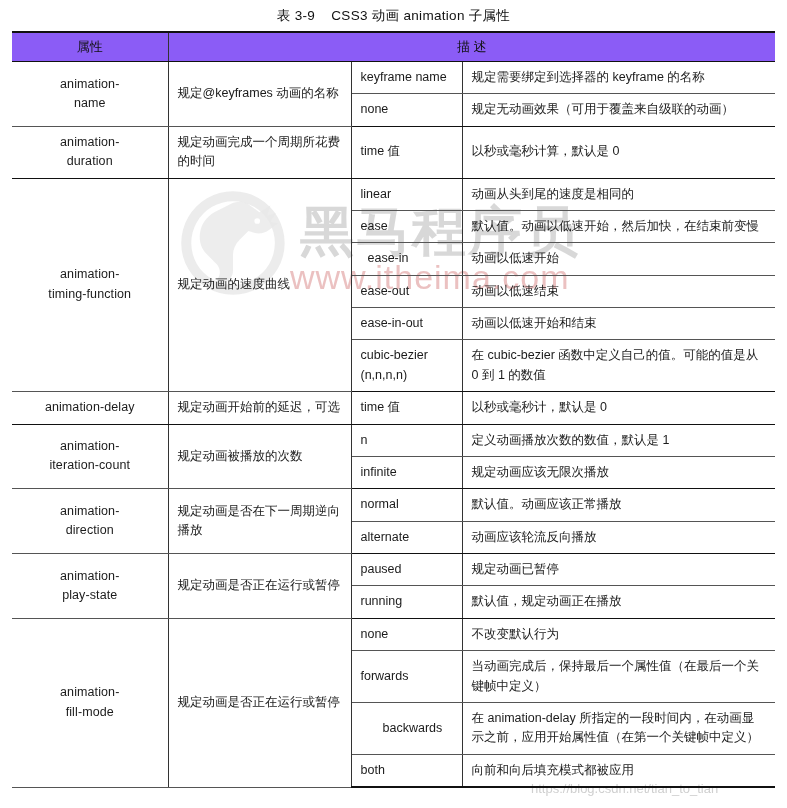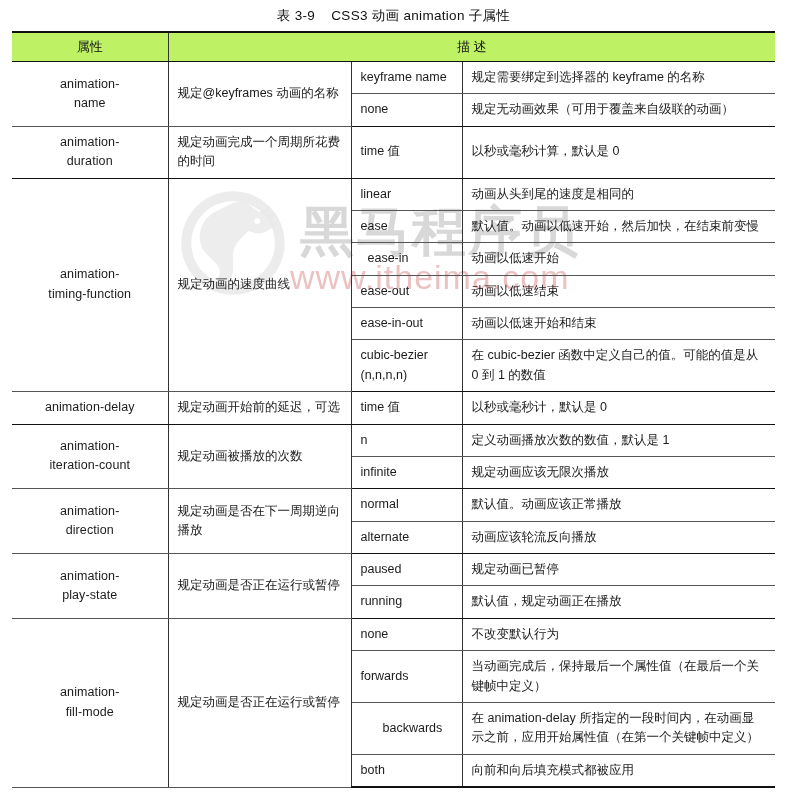--- a/index.html
+++ b/index.html
@@ -95,21 +95,21 @@
     width: 763px;
     table-layout: fixed;
     font-size: 12.5px;
   }
   table.main col.c1 { width: 156px; }
   table.main col.c2 { width: 183px; }
   table.main col.c3 { width: 111px; }
   table.main col.c4 { width: 313px; }
 
   table.main thead th {
-    background: #bef264;
+    background: #8b5cf6;
     font-weight: normal;
     font-size: 13px;
     height: 28px;
     border-top: 2.2px solid #111;
     border-bottom: 1.6px solid #111;
     text-align: center;
     color: #111;
     padding: 0;
   }
   table.main thead th.h-attr {
@@ -157,20 +157,21 @@
   <div class="wm-layer">
     <svg class="wm-logo" viewBox="0 0 100 100" xmlns="http://www.w3.org/2000/svg">
       <g fill="#b5b5b5">
         <path d="M50 3 A47 47 0 1 1 49.9 3 Z M50 12 A38 38 0 1 0 50.1 12 Z" opacity="0.85"></path>
         <path d="M74 22 l10 -6 -3 9 8 -2 -5 8 7 1 -8 6 c-4 3 -9 4 -13 3 l-6 -2 -8 8 c-4 4 -6 9 -6 14 l0 14 c0 5 -3 9 -8 11 l-9 3 4 -8 c2 -4 1 -9 -2 -12 l-9 -9 c-5 -5 -7 -12 -6 -19 1 -8 6 -15 13 -19 l14 -7 c5 -3 11 -3 16 -1 z" opacity="0.8"></path>
         <circle cx="72" cy="30" r="2.6" fill="#ffffff"></circle>
       </g>
     </svg>
     <div class="wm-heima">黑马程序员</div>
     <div class="wm-url">www.itheima.com</div>
+    <div class="wm-csdn">https://blog.csdn.net/tian_to_tian</div>
   </div>
 
   <div class="tbl-wrap">
     <table class="main">
       <colgroup>
         <col class="c1">
           <col class="c2">
           <col class="c3">
           <col class="c4">
       </colgroup>

